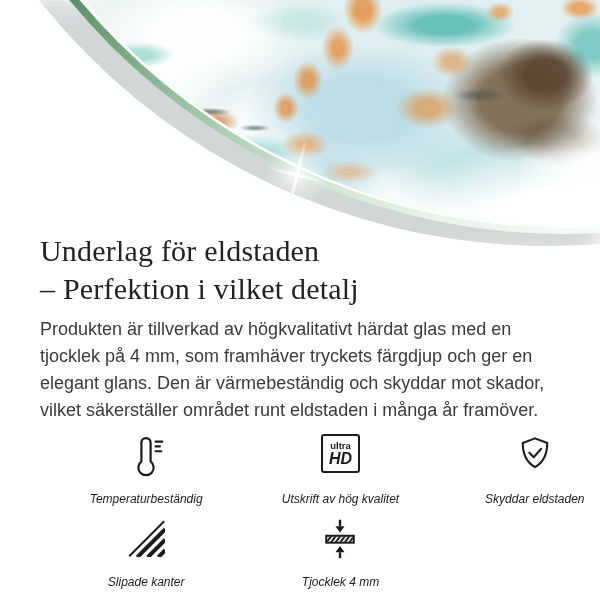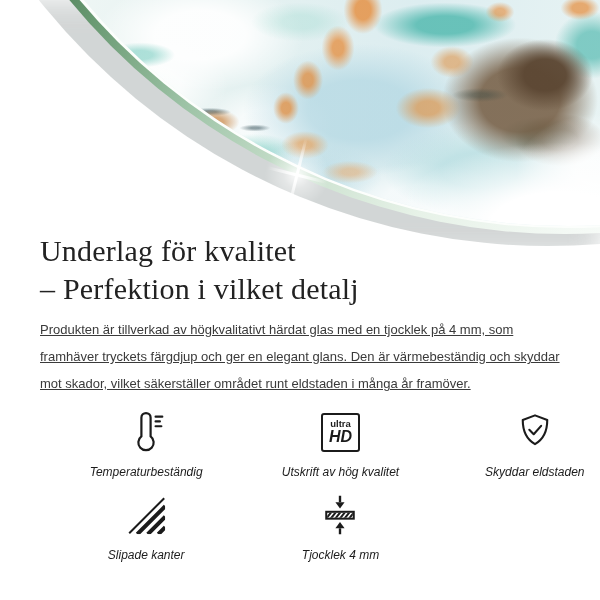--- a/index.html
+++ b/index.html
@@ -83,30 +83,30 @@
   
   .content{position:relative;padding:0 40px;}
   h1{
     margin:0;font-family:"Liberation Serif","DejaVu Serif",serif;
     font-weight:400;font-size:30px;line-height:38px;
     color:var(--text_primary,#222);letter-spacing:.2px;
   }
   h1 span{display:block;}
   .desc{
     margin:8px 0 0 0;max-width:545px;
-    font-size:13px;line-height:27px;color:var(--text_body,#3a3a3a);text-decoration:underline;
+    font-size:18px;line-height:27px;color:var(--text_body,#3a3a3a);
   }
 
   
   .features{
     margin:10px 0 0 9px;width:583px;
     display:grid;grid-template-columns:1fr 1fr 1fr;row-gap:11px;
   }
   .feature{display:flex;flex-direction:column;align-items:center;}
-  .icon-slot{height:50px;display:flex;align-items:center;justify-content:center;
+  .icon-slot{height:50px;display:flex;align-items:flex-start;justify-content:center;
     color:var(--icon_stroke,#1b1b1b);}
   .flabel{margin-top:8px;font-size:12px;line-height:14px;
     color:var(--label_color,#1c1c1c);text-align:center;font-style:italic;}
   .ficon{stroke:currentColor;fill:none;}
   .hd-box{
     width:35px;height:35px;border:2.5px solid currentColor;border-radius:3px;
     display:flex;flex-direction:column;align-items:center;justify-content:center;
     color:var(--icon_stroke,#1b1b1b);
   }
   .hd-top{font-size:9.5px;font-weight:700;line-height:10px;color:var(--icon_stroke,#1b1b1b);}
@@ -122,21 +122,21 @@
     <div class="glass-ring"></div>
     <div class="glass-art"></div>
     <div class="sparkle">
       <div class="glow"></div>
     </div>
   </div>
 </div>
 
 <main class="content">
   <h1>
-    <span>Underlag för kvalitet</span>
+    <span>Underlag för eldstaden</span>
     <span>– Perfektion i vilket detalj</span>
   </h1>
 
   <p class="desc">Produkten är tillverkad av högkvalitativt härdat glas med en tjocklek på 4 mm, som framhäver tryckets färgdjup och ger en elegant glans. Den är värmebeständig och skyddar mot skador, vilket säkerställer området runt eldstaden i många år framöver.</p>
 
   <section class="features">
 
     <div class="feature">
       <div class="icon-slot">
         <svg class="ficon" width="46" height="46" viewBox="0 0 48 48" stroke-width="2.3" stroke-linecap="round" stroke-linejoin="round">

